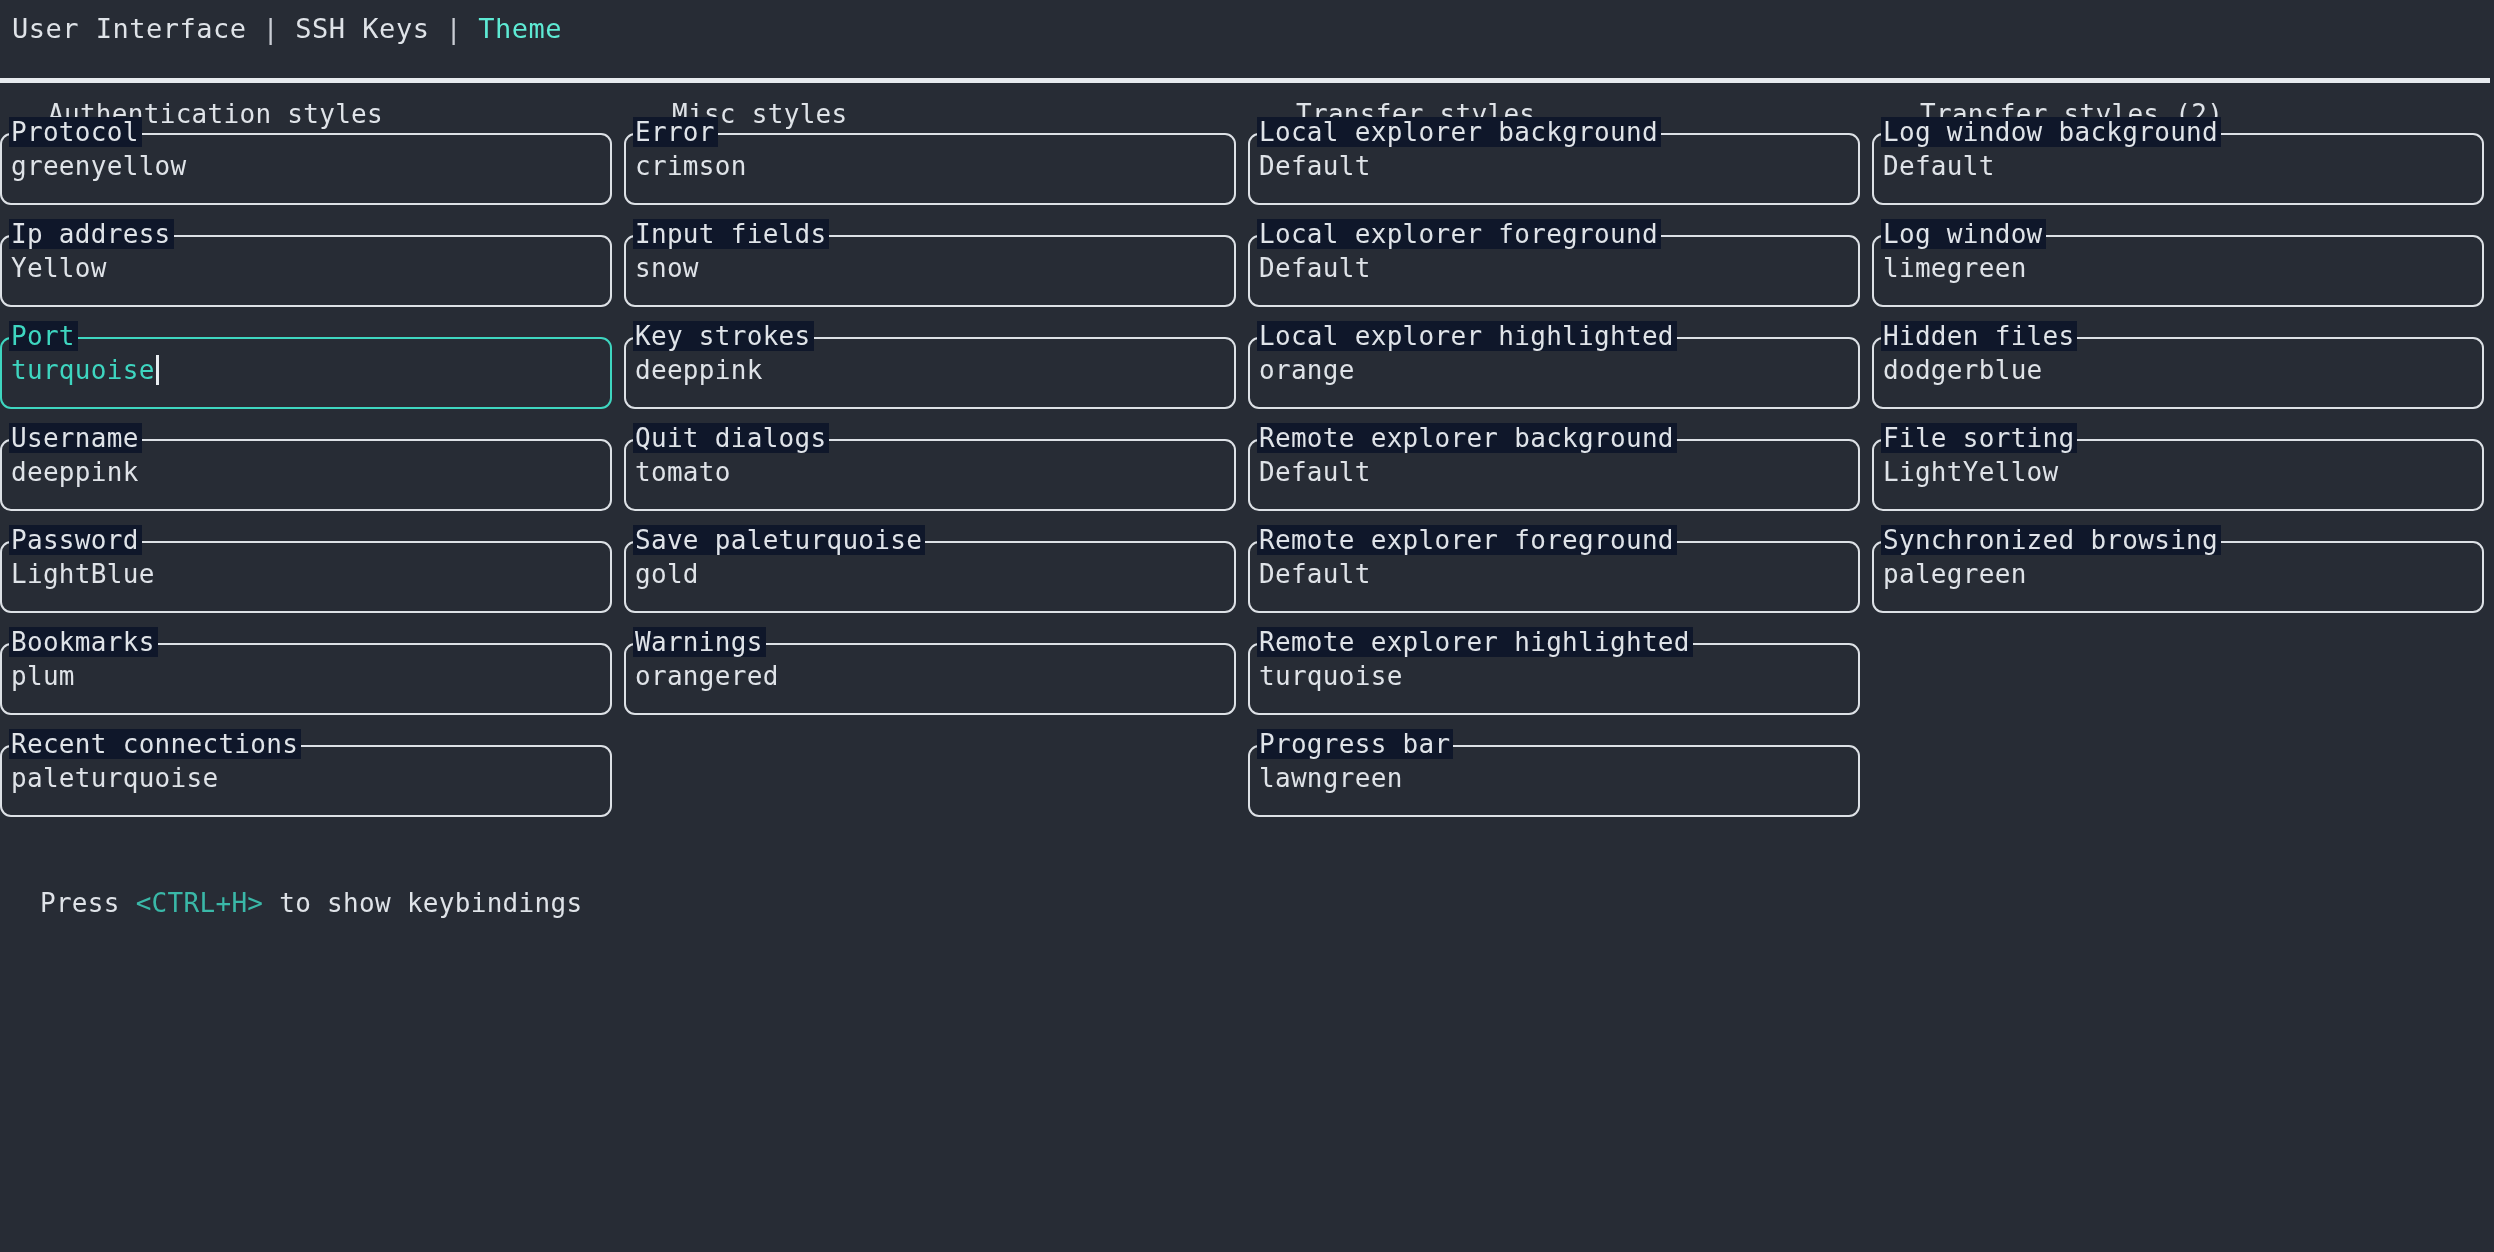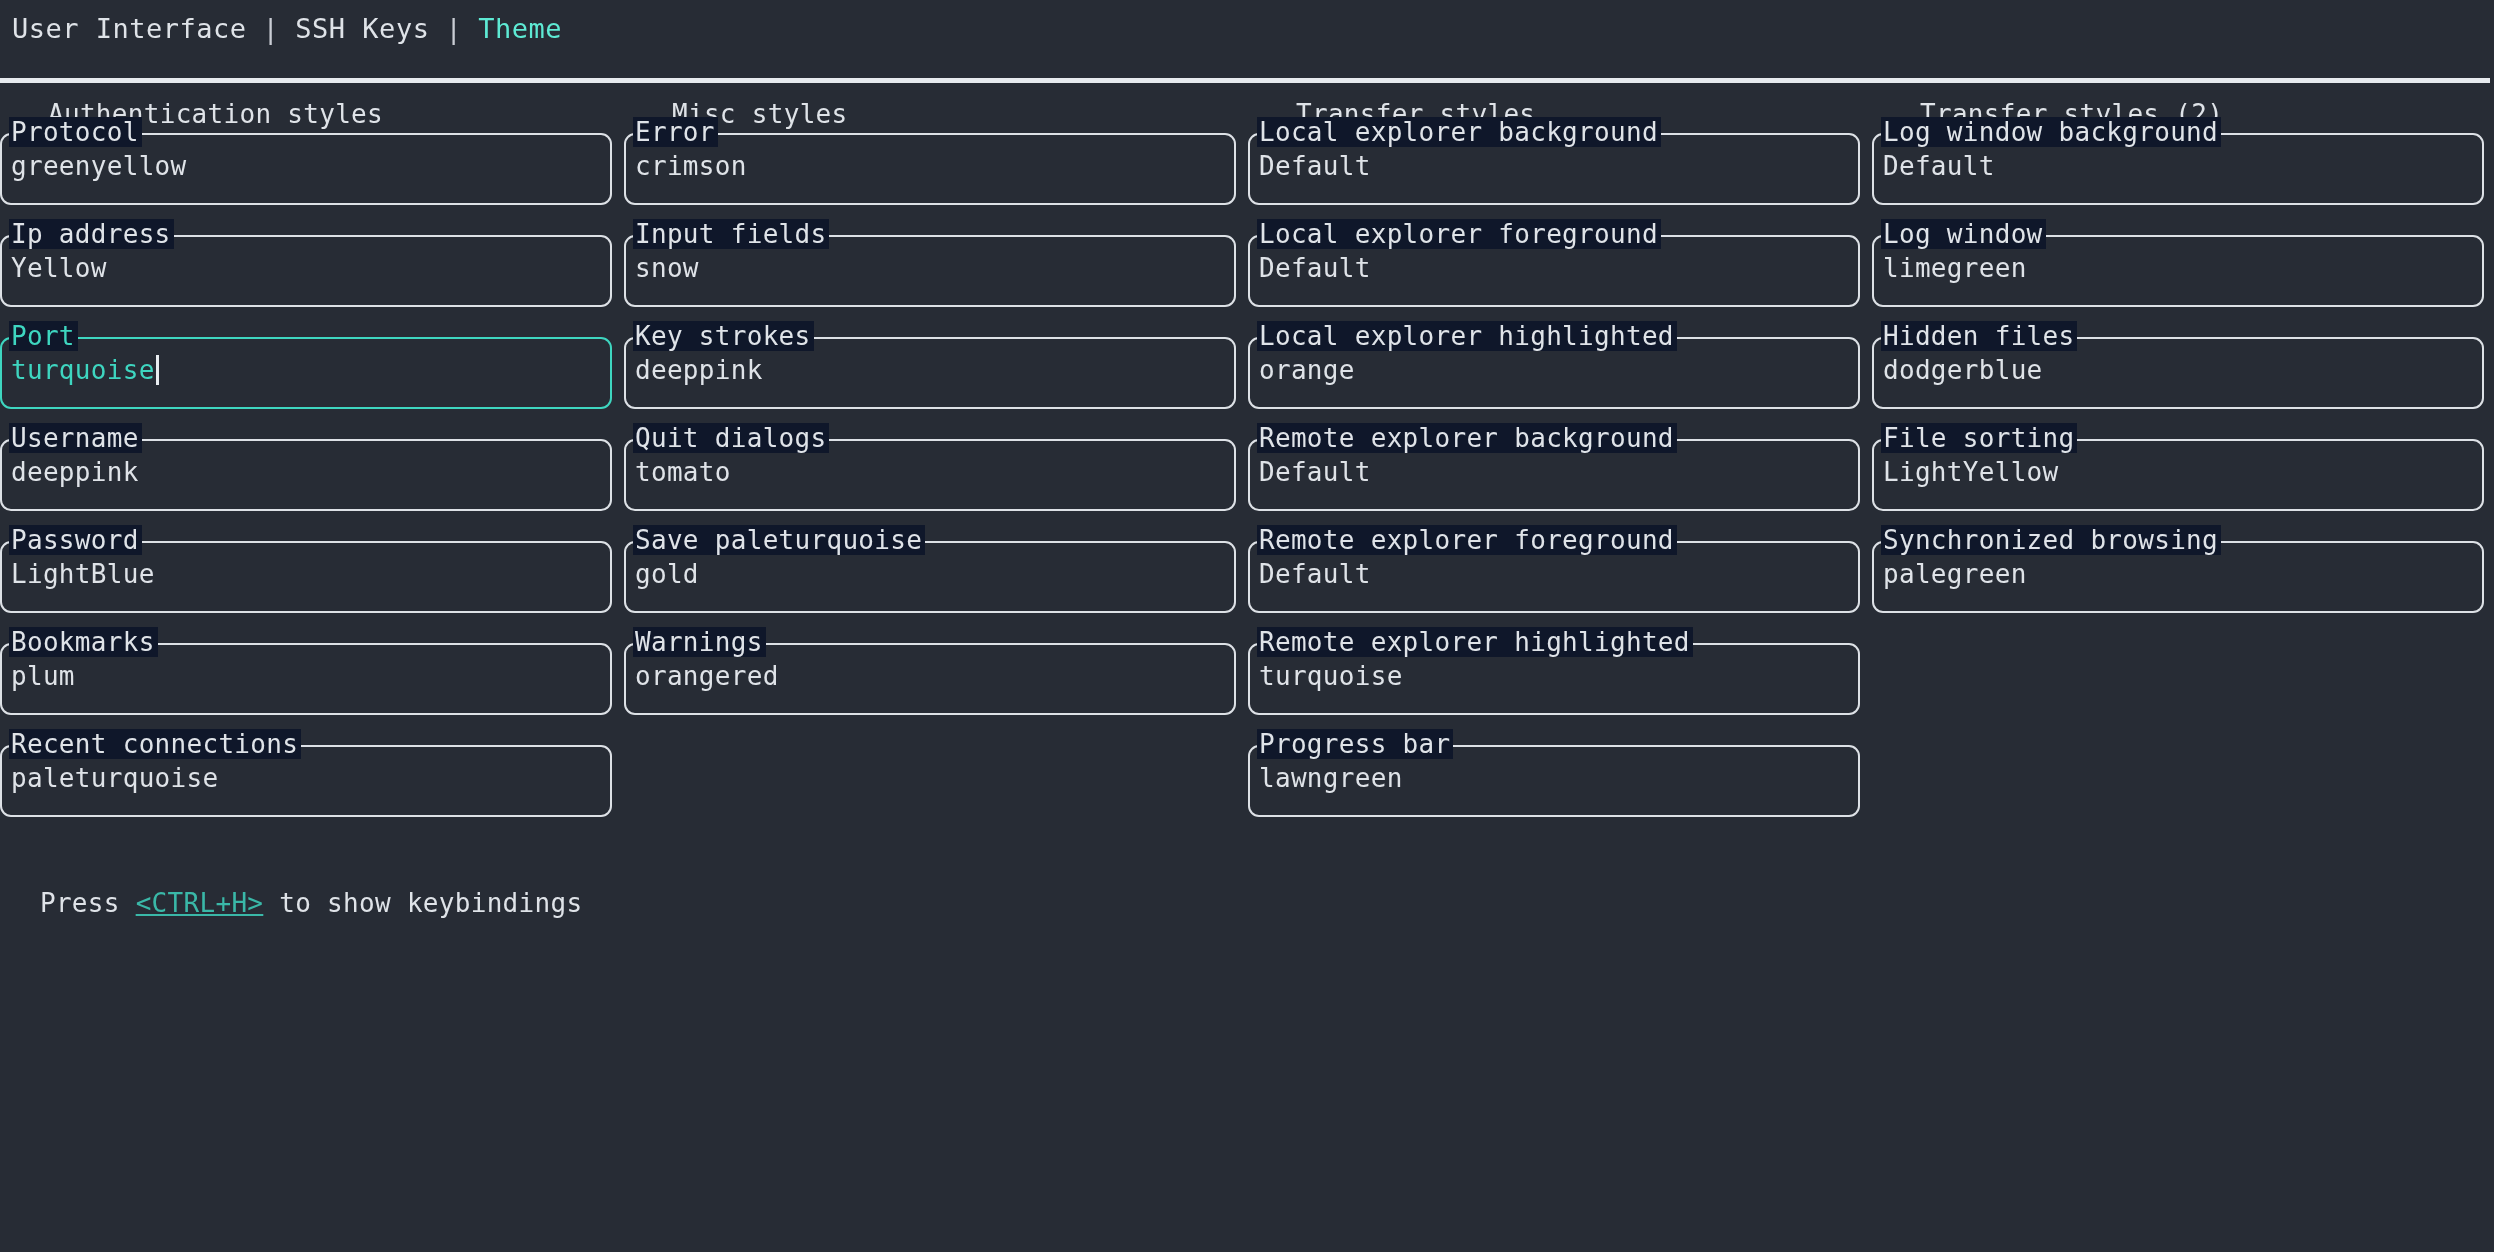--- a/index.html
+++ b/index.html
@@ -128,21 +128,21 @@
   
   #hint {
     position: absolute;
     left: 8px;
     top: 858px;
     font-size: 26px;
     white-space: pre;
     color: #dfe3e8;
     letter-spacing: 0.3px;
   }
-  #hint .key { color: #3ab8a8; text-decoration: underline; }
+  #hint .key { color: #3ab8a8; }
 </style>
 </head>
 <body>
 
 <div id="tabbar">
     <span class="tab">User Interface</span>
     <span class="tab-sep">|</span>
     <span class="tab">SSH Keys</span>
     <span class="tab-sep">|</span>
     <span class="tab active">Theme</span>

